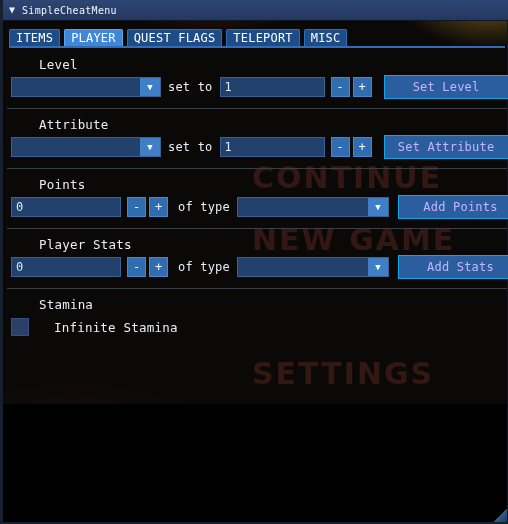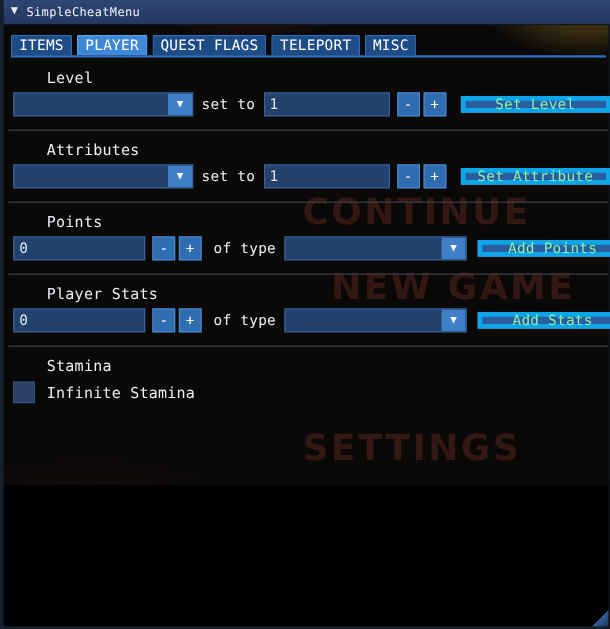--- a/index.html
+++ b/index.html
@@ -204,41 +204,42 @@
     border: 1px solid #4a86c9;
     color: #ffffff;
     font-size: 12px;
     display: flex;
     align-items: center;
     justify-content: center;
     margin-right: 3px;
     flex: none;
   }
   .action-btn {
-    height: 14px;
+    height: 24px;
     box-sizing: border-box;
     background: #2b5e9e;
-    border: 4px solid #0ea5e9;
-    color: #86efac;
+    border: 1px solid #0ea5e9;
+    color: #c4b5fd;
     font-size: 12px;
     font-family: "DejaVu Sans Mono", monospace;
     display: flex;
     align-items: center;
     justify-content: center;
     letter-spacing: .2px;
     white-space: nowrap;
     flex: none;
   }
 
   
   #stamina-row {
     position: absolute;
     left: 8px;
     display: flex;
     align-items: center;
+    gap: 15px;
   }
   .checkbox {
     width: 18px; height: 18px;
     box-sizing: border-box;
     background: #2a4066;
     border: 1px solid #33527f;
     flex: none;
   }
   .checkbox-label {
     font-size: 12.5px;
@@ -258,21 +259,21 @@
 </head>
 <body>
 
 <div id="game-bg">
   <div class="bg-glow-tr"></div>
   <div class="bg-glow-tl"></div>
   <div class="bg-glow-bl"></div>
   <div class="bg-glow-bc"></div>
 
   <div class="bg-menu" id="bgm0" style="top: 160px;">CONTINUE</div>
-  <div class="bg-menu" id="bgm1" style="top: 222px; margin-left: 24px;">NEW GAME</div>
+  <div class="bg-menu" id="bgm1" style="top: 222px;">NEW GAME</div>
   <div class="bg-menu" id="bgm3" style="top: 356px; text-align: right;">SETTINGS</div>
   <div class="bg-menu" id="bgm4" style="top: 450px; margin-left: 16px;">CREDITS</div>
 </div>
 
 <div id="cheat-window">
 
   <div id="titlebar">
     <span class="tri">▼</span>
     <span id="title-text">SimpleCheatMenu</span>
   </div>
@@ -295,21 +296,21 @@
     <span class="inline-label">set to</span>
     <div class="field" style="width:105px">1</div>
     <div style="width:6px"></div>
     <div class="stepper">-</div>
     <div class="stepper">+</div>
     <div style="width:9px"></div>
     <div class="action-btn" style="width:125px">Set Level</div>
   </div>
   <div class="divider" style="top:108px"></div>
 
-  <div class="section-label" style="top:117px">Attributes</div>
+  <div class="section-label" style="top:117px">Attribute</div>
   <div class="row" style="top:137px">
     <div class="field combo" style="width:150px">
       <span class="combo-text"></span>
       <span class="combo-arrow">▼</span>
     </div>
     <span class="inline-label">set to</span>
     <div class="field" style="width:105px">1</div>
     <div style="width:6px"></div>
     <div class="stepper">-</div>
     <div class="stepper">+</div>

